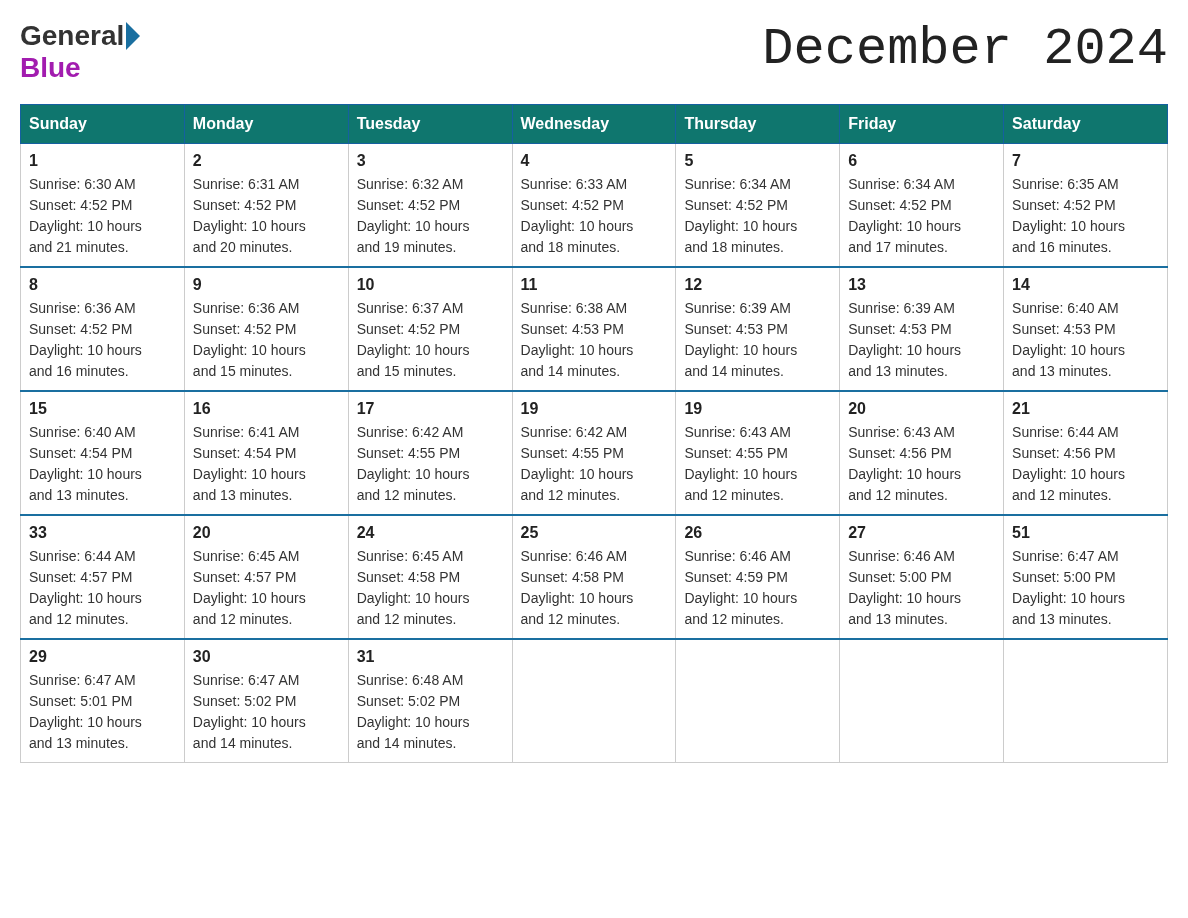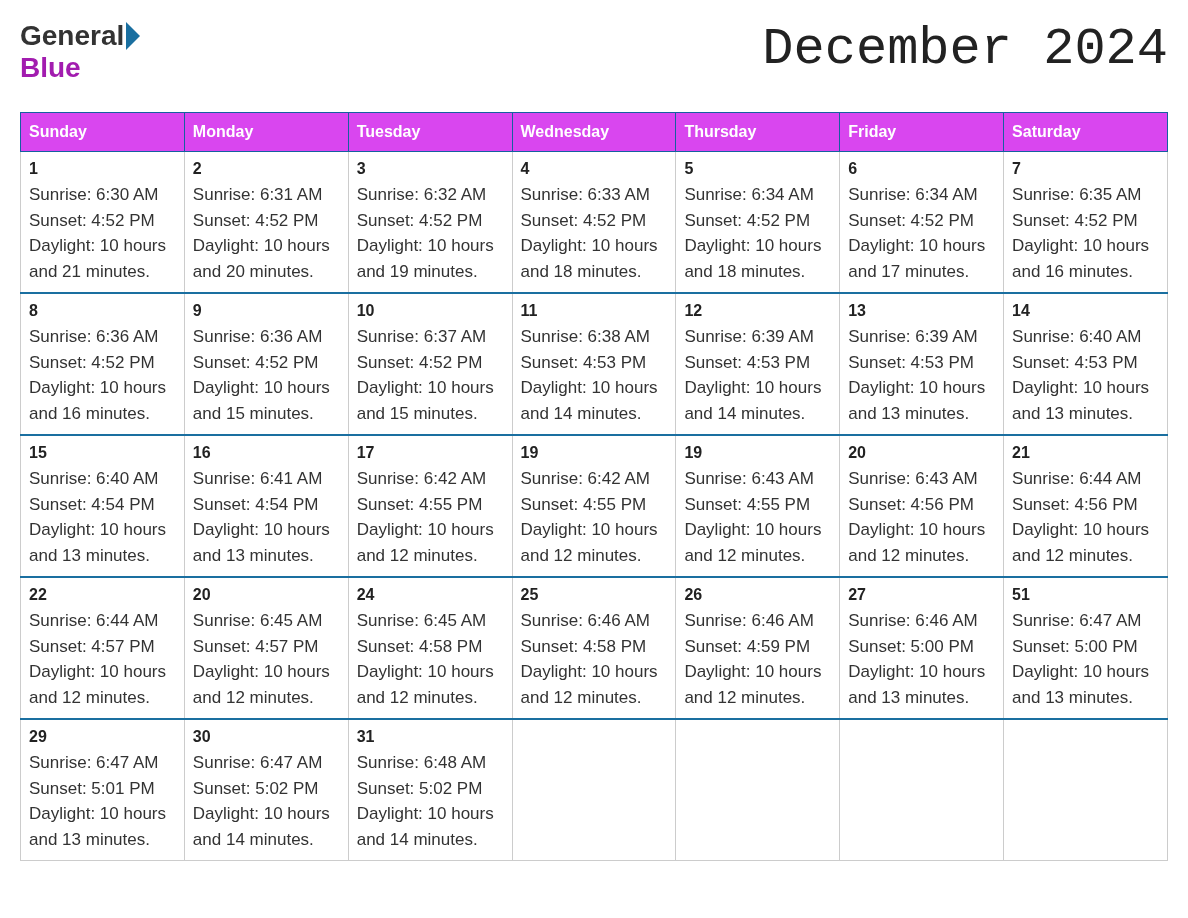--- a/index.html
+++ b/index.html
@@ -7,21 +7,21 @@
       font-family: Arial, sans-serif;
       background: #fff;
       width: 1188px;
       min-height: 918px;
       padding: 20px;
     }
     .header {
       display: flex;
       justify-content: space-between;
       align-items: flex-start;
-      margin-bottom: 28px;
+      margin-bottom: 20px;
     }
     .logo {
       display: flex;
       flex-direction: column;
       align-items: flex-start;
     }
     .logo-text {
       display: flex;
       align-items: center;
       font-size: 28px;
@@ -59,21 +59,21 @@
       color: #555;
       font-family: Georgia, serif;
       margin-top: 4px;
     }
     .calendar {
       width: 100%;
       border-collapse: collapse;
       border: 1px solid #aaa;
     }
     .calendar th {
-      background: #d946ef;
+      background: #0f766e;
       color: #fff;
       padding: 10px 8px;
       font-size: 16px;
       font-weight: bold;
       text-align: left;
       border: 1px solid #1560a0;
     }
     .calendar td {
       vertical-align: top;
       padding: 8px;
@@ -84,21 +84,21 @@
       height: 110px;
     }
     .day-number {
       font-size: 16px;
       font-weight: bold;
       color: #222;
       display: block;
       margin-bottom: 4px;
     }
     .day-info {
-      font-size: 17px;
+      font-size: 14px;
       color: #333;
       line-height: 1.5;
       margin-top: 8px;
     }
     .calendar tr:last-child td {
       height: 110px;
     }
     .empty-cell {
       background: #fff;
     }
@@ -220,21 +220,21 @@
         <span class="day-number">20</span>
         <span class="day-info">Sunrise: 6:43 AM<br>Sunset: 4:56 PM<br>Daylight: 10 hours<br>and 12 minutes.</span>
       </td>
         <td class="row-divider">
         <span class="day-number">21</span>
         <span class="day-info">Sunrise: 6:44 AM<br>Sunset: 4:56 PM<br>Daylight: 10 hours<br>and 12 minutes.</span>
       </td>
       </tr>
       <tr>
         <td class="row-divider">
-        <span class="day-number">22</span>
+        <span class="day-number">33</span>
         <span class="day-info">Sunrise: 6:44 AM<br>Sunset: 4:57 PM<br>Daylight: 10 hours<br>and 12 minutes.</span>
       </td>
         <td class="row-divider">
         <span class="day-number">20</span>
         <span class="day-info">Sunrise: 6:45 AM<br>Sunset: 4:57 PM<br>Daylight: 10 hours<br>and 12 minutes.</span>
       </td>
         <td class="row-divider">
         <span class="day-number">24</span>
         <span class="day-info">Sunrise: 6:45 AM<br>Sunset: 4:58 PM<br>Daylight: 10 hours<br>and 12 minutes.</span>
       </td>

